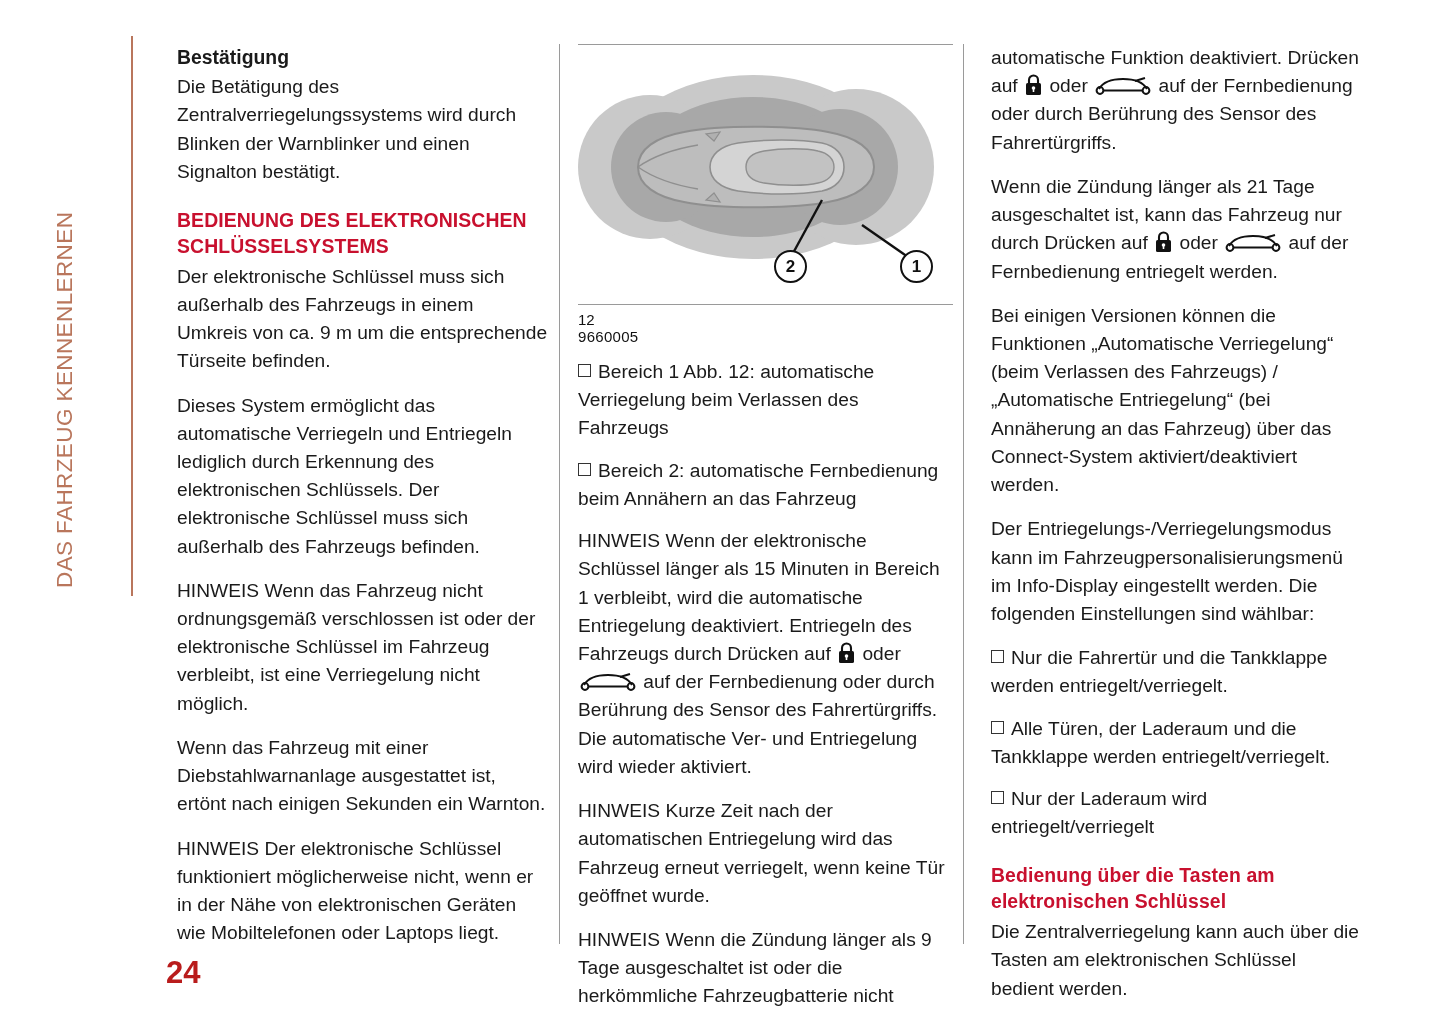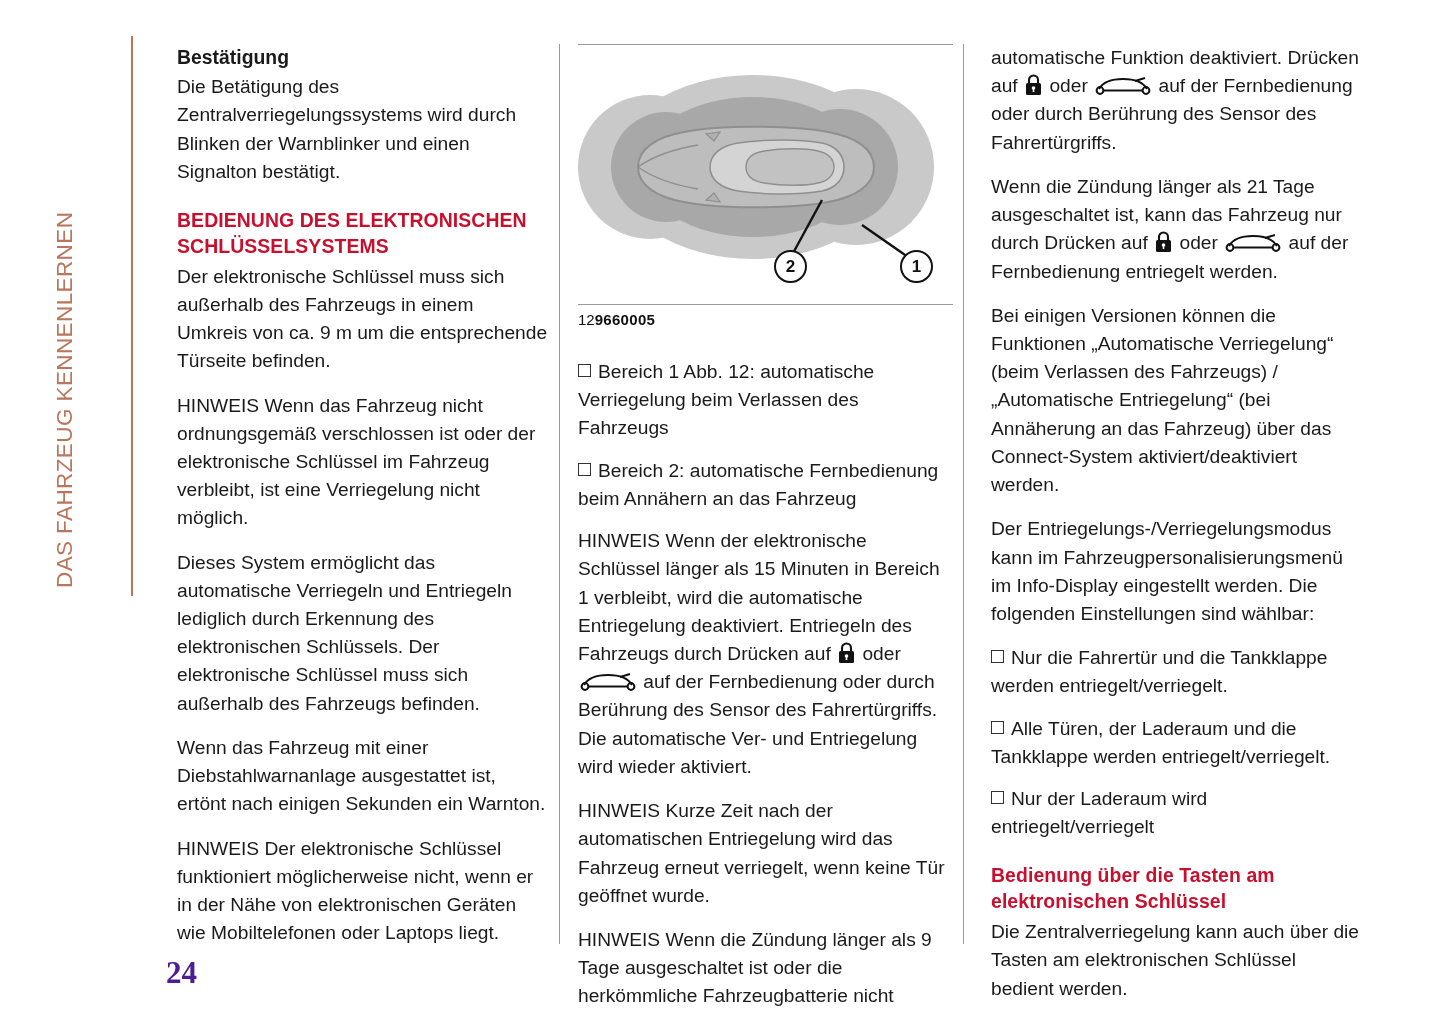--- a/index.html
+++ b/index.html
@@ -125,27 +125,28 @@
     margin-top: 4px;
   }
   .fig-img {
     position: relative;
     width: 375px;
     height: 255px;
     overflow: hidden;
   }
   .fig-caption {
     display: flex;
-    justify-content: flex-start;
+    justify-content: space-between;
     font-size: 15px;
     padding-top: 6px;
     color: #111;
+    flex-direction: column;
   }
   .fig-caption .fig-num { font-weight: normal; }
-  .fig-caption .fig-code { font-weight: bold; letter-spacing: 0.3px; }
+  .fig-caption .fig-code { font-weight: normal; letter-spacing: 0.3px; }
 
   .callout {
     position: absolute;
     width: 29px;
     height: 29px;
     border-radius: 50%;
     background: #ffffff;
     border: 2.5px solid #111;
     color: #111;
     font-size: 17px;
@@ -164,22 +165,21 @@
   .ic-lock { width: 17px; height: 22px; }
   .ic-car { width: 56px; height: 18px; vertical-align: -3px; }
 
   
   .page-number {
     position: absolute;
     left: 166px;
     top: 955px;
     font-size: 31px;
     font-weight: bold;
-    color: #4c1d95;
-    font-family: Liberation Serif, serif;
+    color: #b91c1c;
   }
 </style>
 </head>
 <body>
 
 <div class="page">
 
   <div class="side-tab">
     <div class="side-tab-rule"></div>
     <div class="side-tab-text">DAS FAHRZEUG KENNENLERNEN</div>
@@ -187,22 +187,22 @@
 
   <div class="col-div div-1"></div>
   <div class="col-div div-2"></div>
 
   <div class="col col-1">
     <h3 class="bold-head">Bestätigung</h3>
     <p>Die Betätigung des Zentralverriegelungssystems wird durch Blinken der Warnblinker und einen Signalton bestätigt.</p>
 
     <h3 class="red-head">BEDIENUNG DES ELEKTRONISCHEN SCHLÜSSELSYSTEMS</h3>
     <p>Der elektronische Schlüssel muss sich außerhalb des Fahrzeugs in einem Umkreis von ca. 9 m um die entsprechende Türseite befinden.</p>
+    <p>Dieses System ermöglicht das automatische Verriegeln und Entriegeln lediglich durch Erkennung des elektronischen Schlüssels. Der elektronische Schlüssel muss sich außerhalb des Fahrzeugs befinden.</p>
     <p>HINWEIS Wenn das Fahrzeug nicht ordnungsgemäß verschlossen ist oder der elektronische Schlüssel im Fahrzeug verbleibt, ist eine Verriegelung nicht möglich.</p>
-    <p>Dieses System ermöglicht das automatische Verriegeln und Entriegeln lediglich durch Erkennung des elektronischen Schlüssels. Der elektronische Schlüssel muss sich außerhalb des Fahrzeugs befinden.</p>
     <p>Wenn das Fahrzeug mit einer Diebstahlwarnanlage ausgestattet ist, ertönt nach einigen Sekunden ein Warnton.</p>
     <p>HINWEIS Der elektronische Schlüssel funktioniert möglicherweise nicht, wenn er in der Nähe von elektronischen Geräten wie Mobiltelefonen oder Laptops liegt.</p>
   </div>
 
   <div class="figure">
     <div class="fig-rule-top"></div>
     <div class="fig-img">
       <svg width="375" height="255" viewBox="0 0 375 255" xmlns="http://www.w3.org/2000/svg" aria-hidden="true">
 
         <g>

